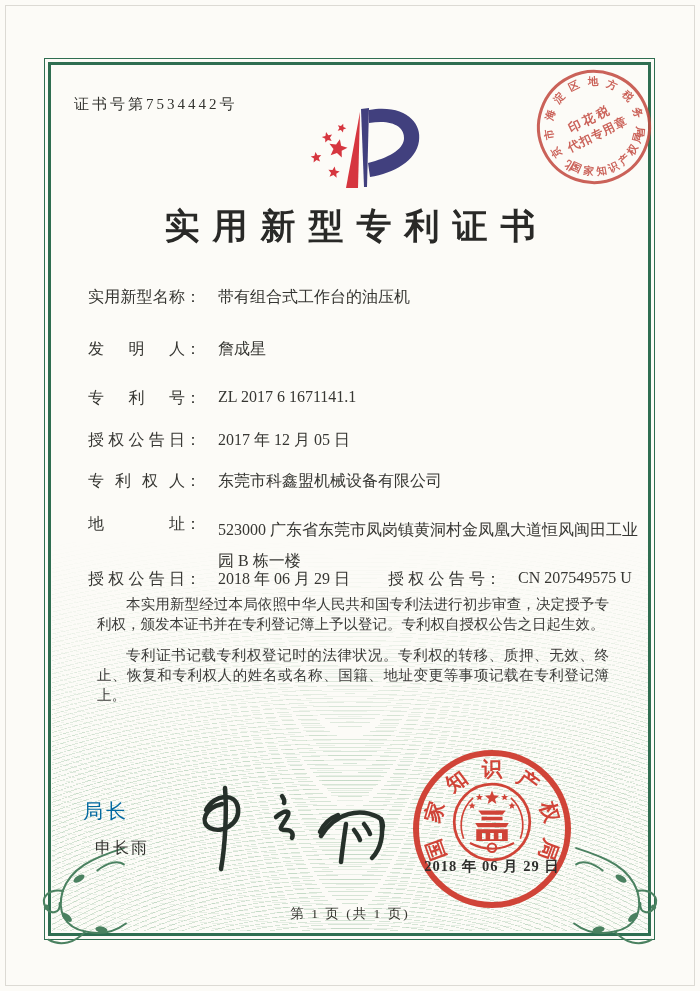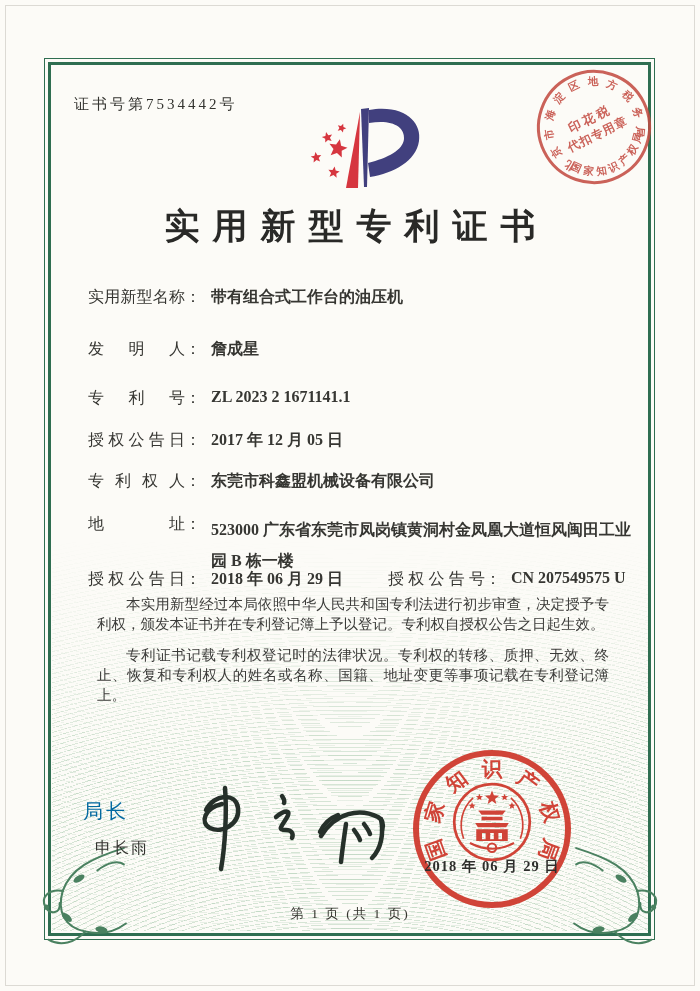--- a/index.html
+++ b/index.html
@@ -25,21 +25,21 @@
   }
   .cert-no{position:absolute;left:74px;top:95px;font-size:15px;letter-spacing:3px;color:#33332f;}
   .logo{position:absolute;left:283px;top:95px;}
   .main-title{position:absolute;left:0;right:0;top:203px;text-align:center;
     font-size:35px;font-weight:600;letter-spacing:13px;color:#292927;text-indent:13px;}
   
   .fields{position:absolute;left:88px;top:287px;width:534px;font-size:16px;color:#363632;}
   .f-row{position:absolute;left:0;white-space:nowrap;}
   .f-label{display:inline-block;width:97px;text-align:justify;text-align-last:justify;vertical-align:top;}
   .f-colon{vertical-align:top;}
-  .f-value{margin-left:10px;vertical-align:top;font-weight:bold;}
+  .f-value{margin-left:17px;vertical-align:top;}
   .addr .f-value{display:inline-block;white-space:normal;width:424px;line-height:31px;}
   .pair2{position:absolute;left:300px;top:0;}
   
   .paras{position:absolute;left:86px;top:583px;width:534px;font-size:14.5px;line-height:20px;
     text-align:justify;color:#3b3b39;}
   .paras p{margin:11px;text-indent:2em;}
   
   .director-label{position:absolute;left:83px;top:798px;font-size:20px;letter-spacing:3px;color:#0369a1;}
   .director-name{position:absolute;left:95px;top:838px;font-size:16px;letter-spacing:2px;color:#33332f;}
   .sig{position:absolute;left:178px;top:772px;}
@@ -152,21 +152,21 @@
 </div>
 
 <div class="fields">
   <div class="f-row" style="top:0;">
     <span class="f-label">实用新型名称</span><span class="f-colon">：</span><span class="f-value">带有组合式工作台的油压机</span>
   </div>
   <div class="f-row" style="top:52px;">
     <span class="f-label">发明人</span><span class="f-colon">：</span><span class="f-value">詹成星</span>
   </div>
   <div class="f-row" style="top:101px;">
-    <span class="f-label">专利号</span><span class="f-colon">：</span><span class="f-value">ZL 2023 2 1671141.1</span>
+    <span class="f-label">专利号</span><span class="f-colon">：</span><span class="f-value">ZL 2017 6 1671141.1</span>
   </div>
   <div class="f-row" style="top:143px;">
     <span class="f-label">授权公告日</span><span class="f-colon">：</span><span class="f-value">2017 年 12 月 05 日</span>
   </div>
   <div class="f-row" style="top:184px;">
     <span class="f-label">专利权人</span><span class="f-colon">：</span><span class="f-value">东莞市科鑫盟机械设备有限公司</span>
   </div>
   <div class="f-row addr" style="top:227px;">
     <span class="f-label">地址</span><span class="f-colon">：</span><span class="f-value">523000 广东省东莞市凤岗镇黄洞村金凤凰大道恒风闽田工业园 B 栋一楼</span>
   </div>

